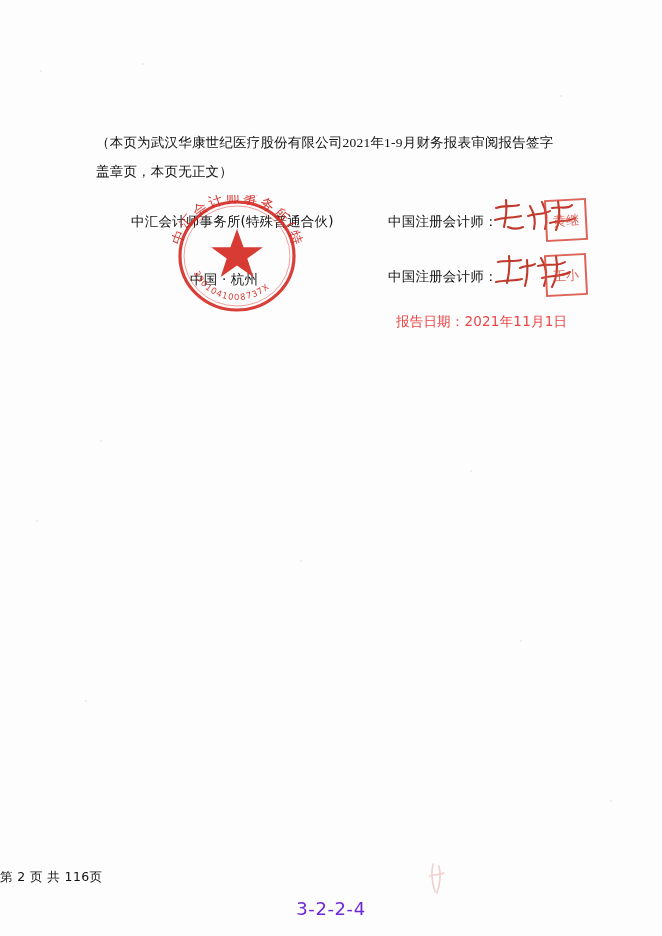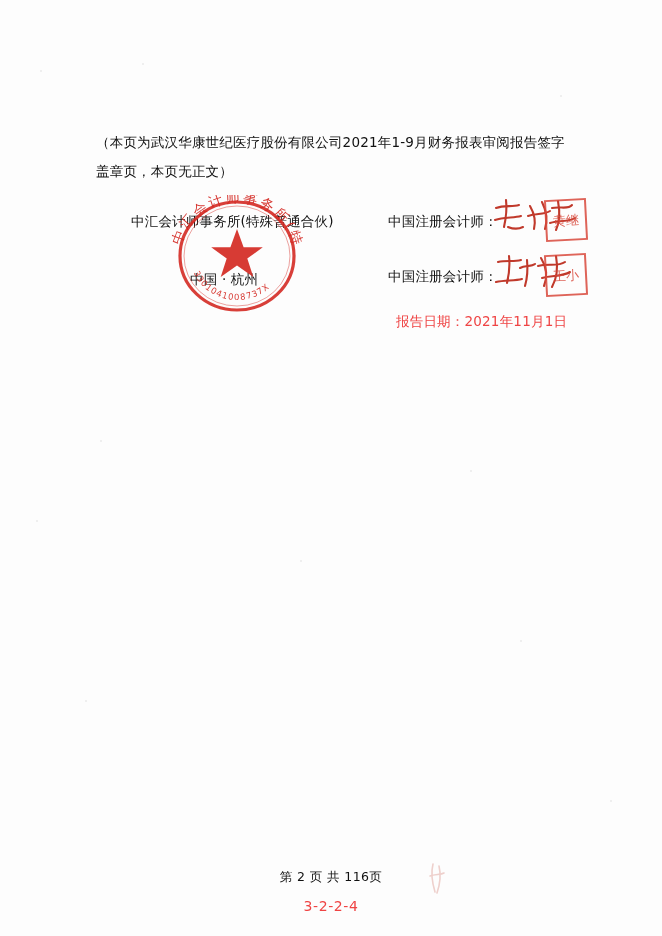--- a/index.html
+++ b/index.html
@@ -30,20 +30,21 @@
 
   .intro {
     position: absolute;
     left: 96px;
     top: 128px;
     width: 470px;
     font-size: 13.5px;
     line-height: 29px;
     letter-spacing: .2px;
     color: #111;
+    font-family: Liberation Serif, serif;
   }
 
   .firm-line {
     position: absolute;
     left: 131px;
     top: 213px;
     font-size: 13.5px;
     letter-spacing: .2px;
     color: #111;
   }
@@ -118,33 +119,32 @@
     transform: rotate(-3deg);
   }
   .stamp1 { left: 545px; top: 199px; }
   .stamp2 { left: 545px; top: 254px; }
 
   .footer-page {
     position: absolute;
     left: 0;
     right: 0;
     top: 869px;
-    text-align: center;
     font-size: 12.5px;
     color: #111;
     letter-spacing: .4px;
   }
   .footer-code {
     position: absolute;
     left: 0;
     right: 0;
     top: 898px;
     text-align: center;
-    font-size: 14px;
-    color: #ef4444;
+    font-size: 18px;
+    color: #6d28d9;
     letter-spacing: .6px;
   }
   .footer-smudge {
     position: absolute;
     left: 425px;
     top: 862px;
     width: 24px;
     height: 34px;
     opacity: .5;
   }

